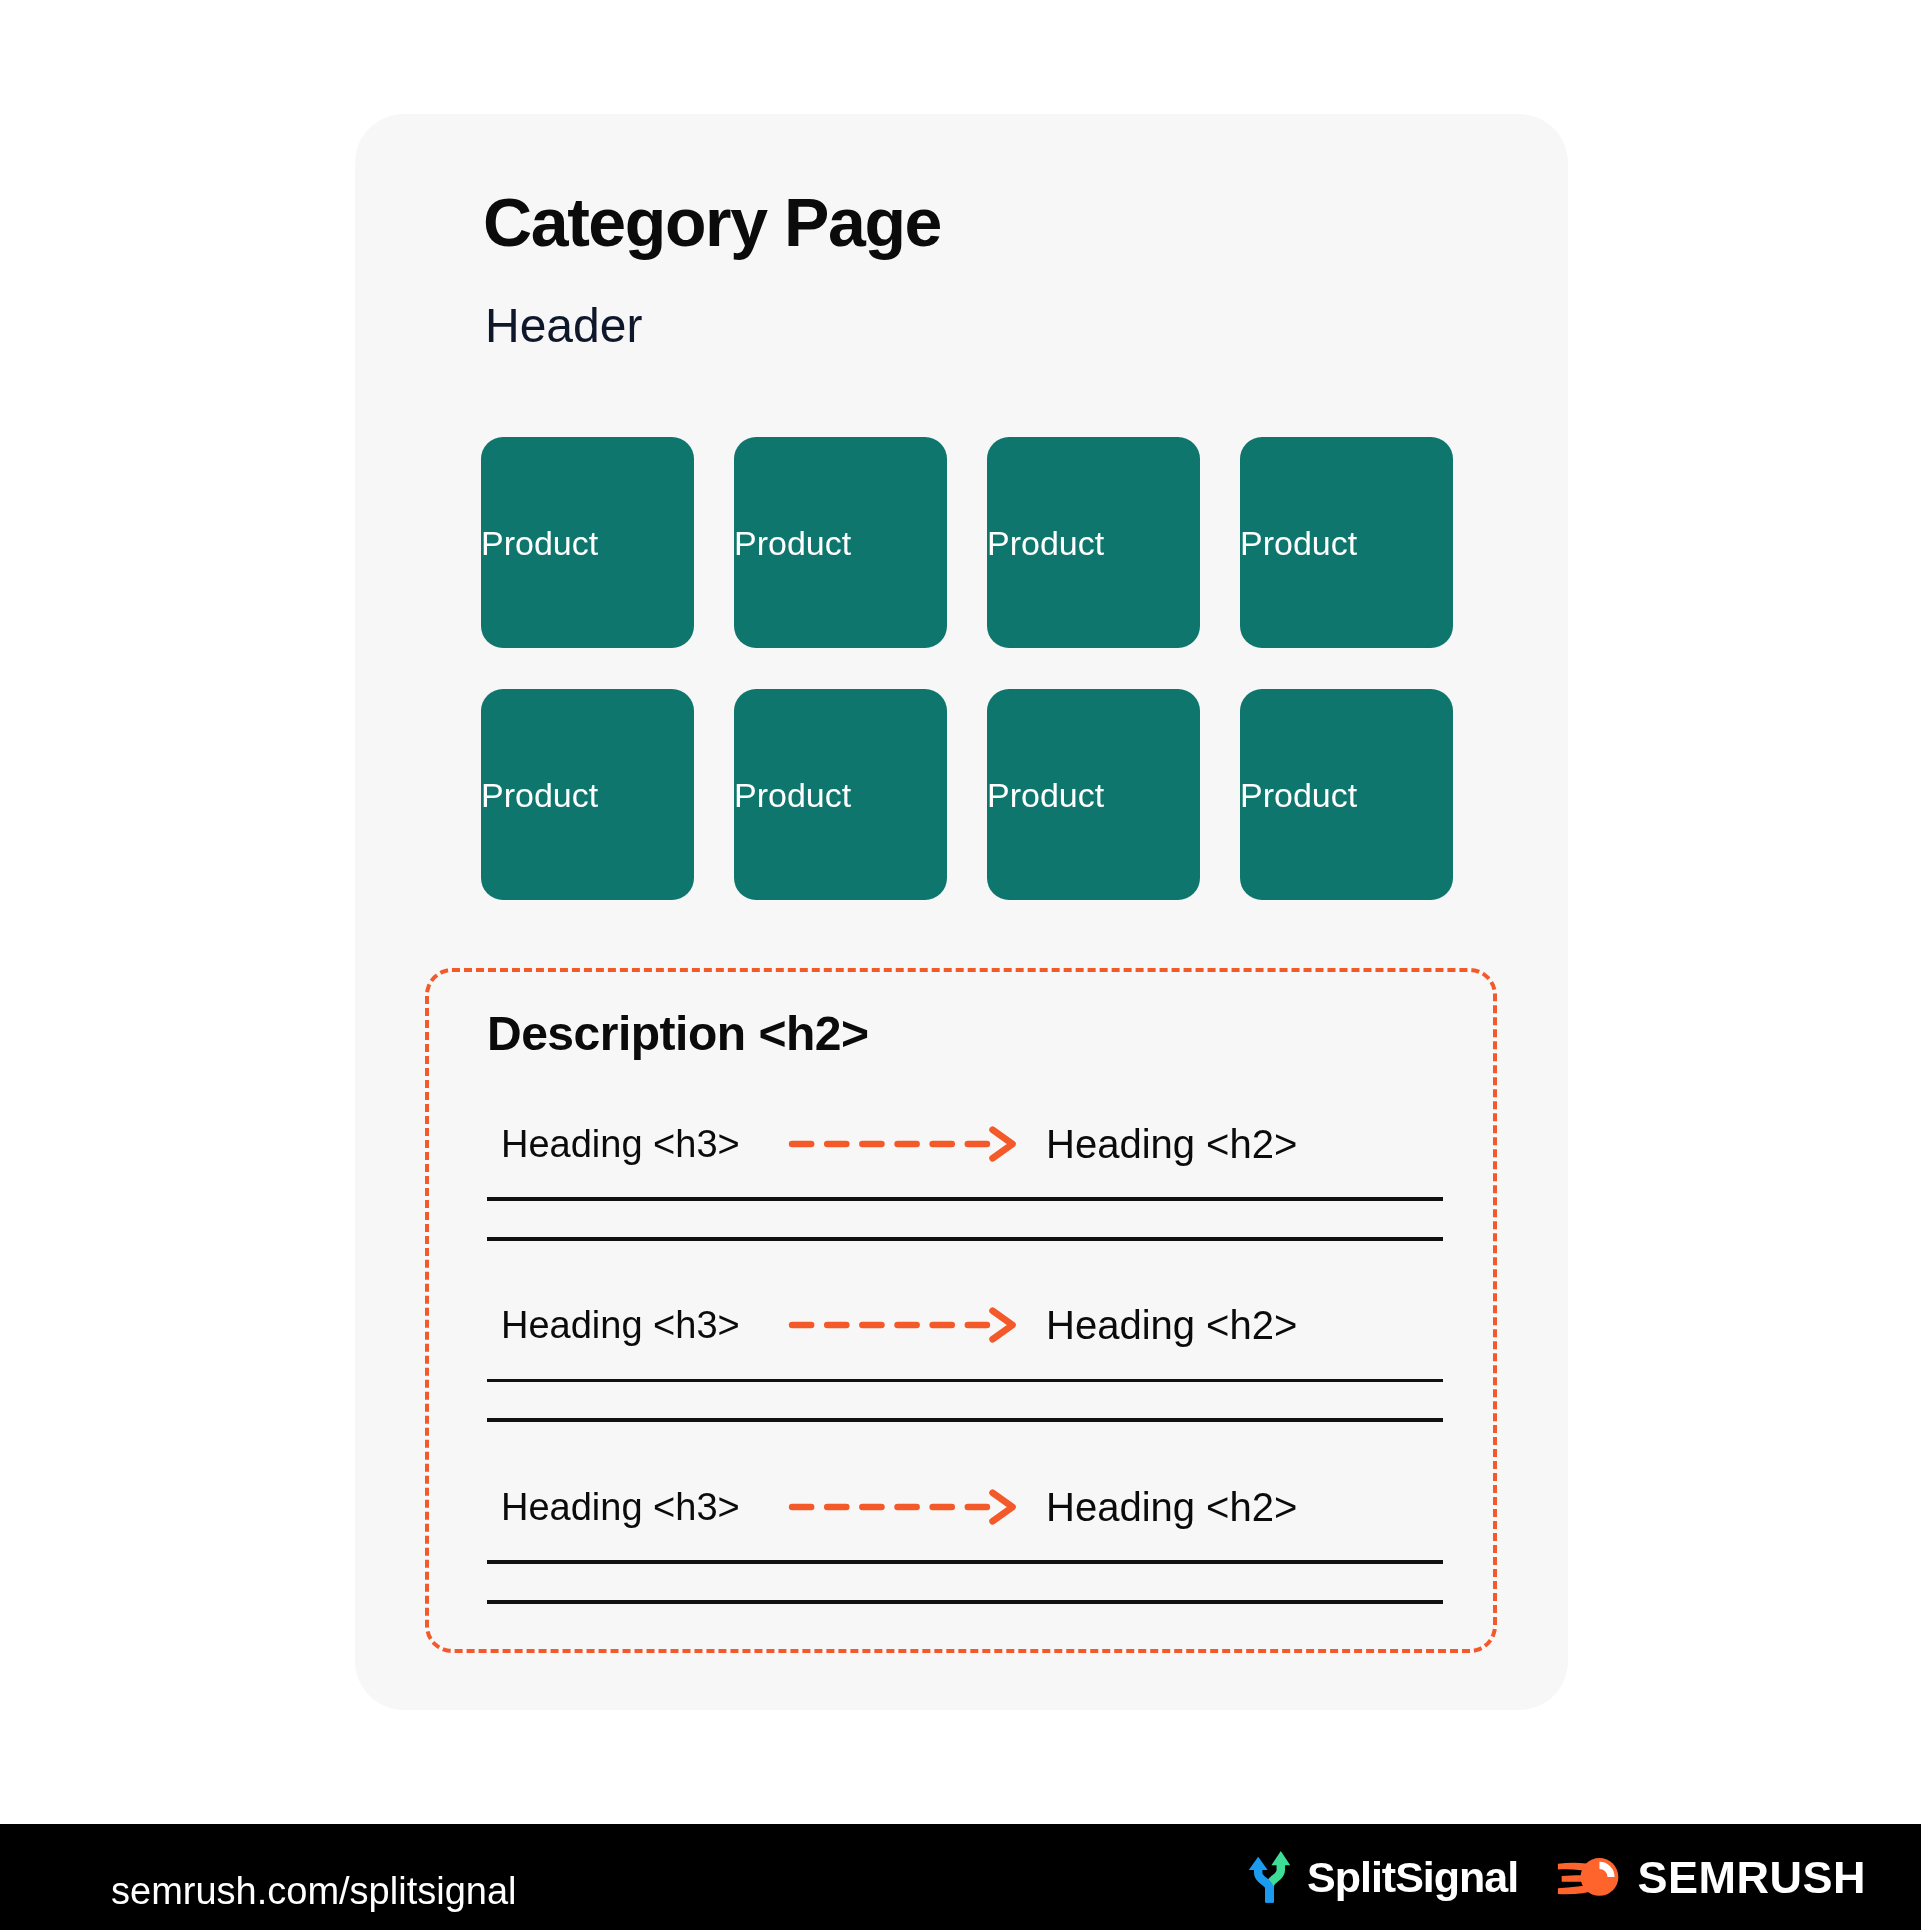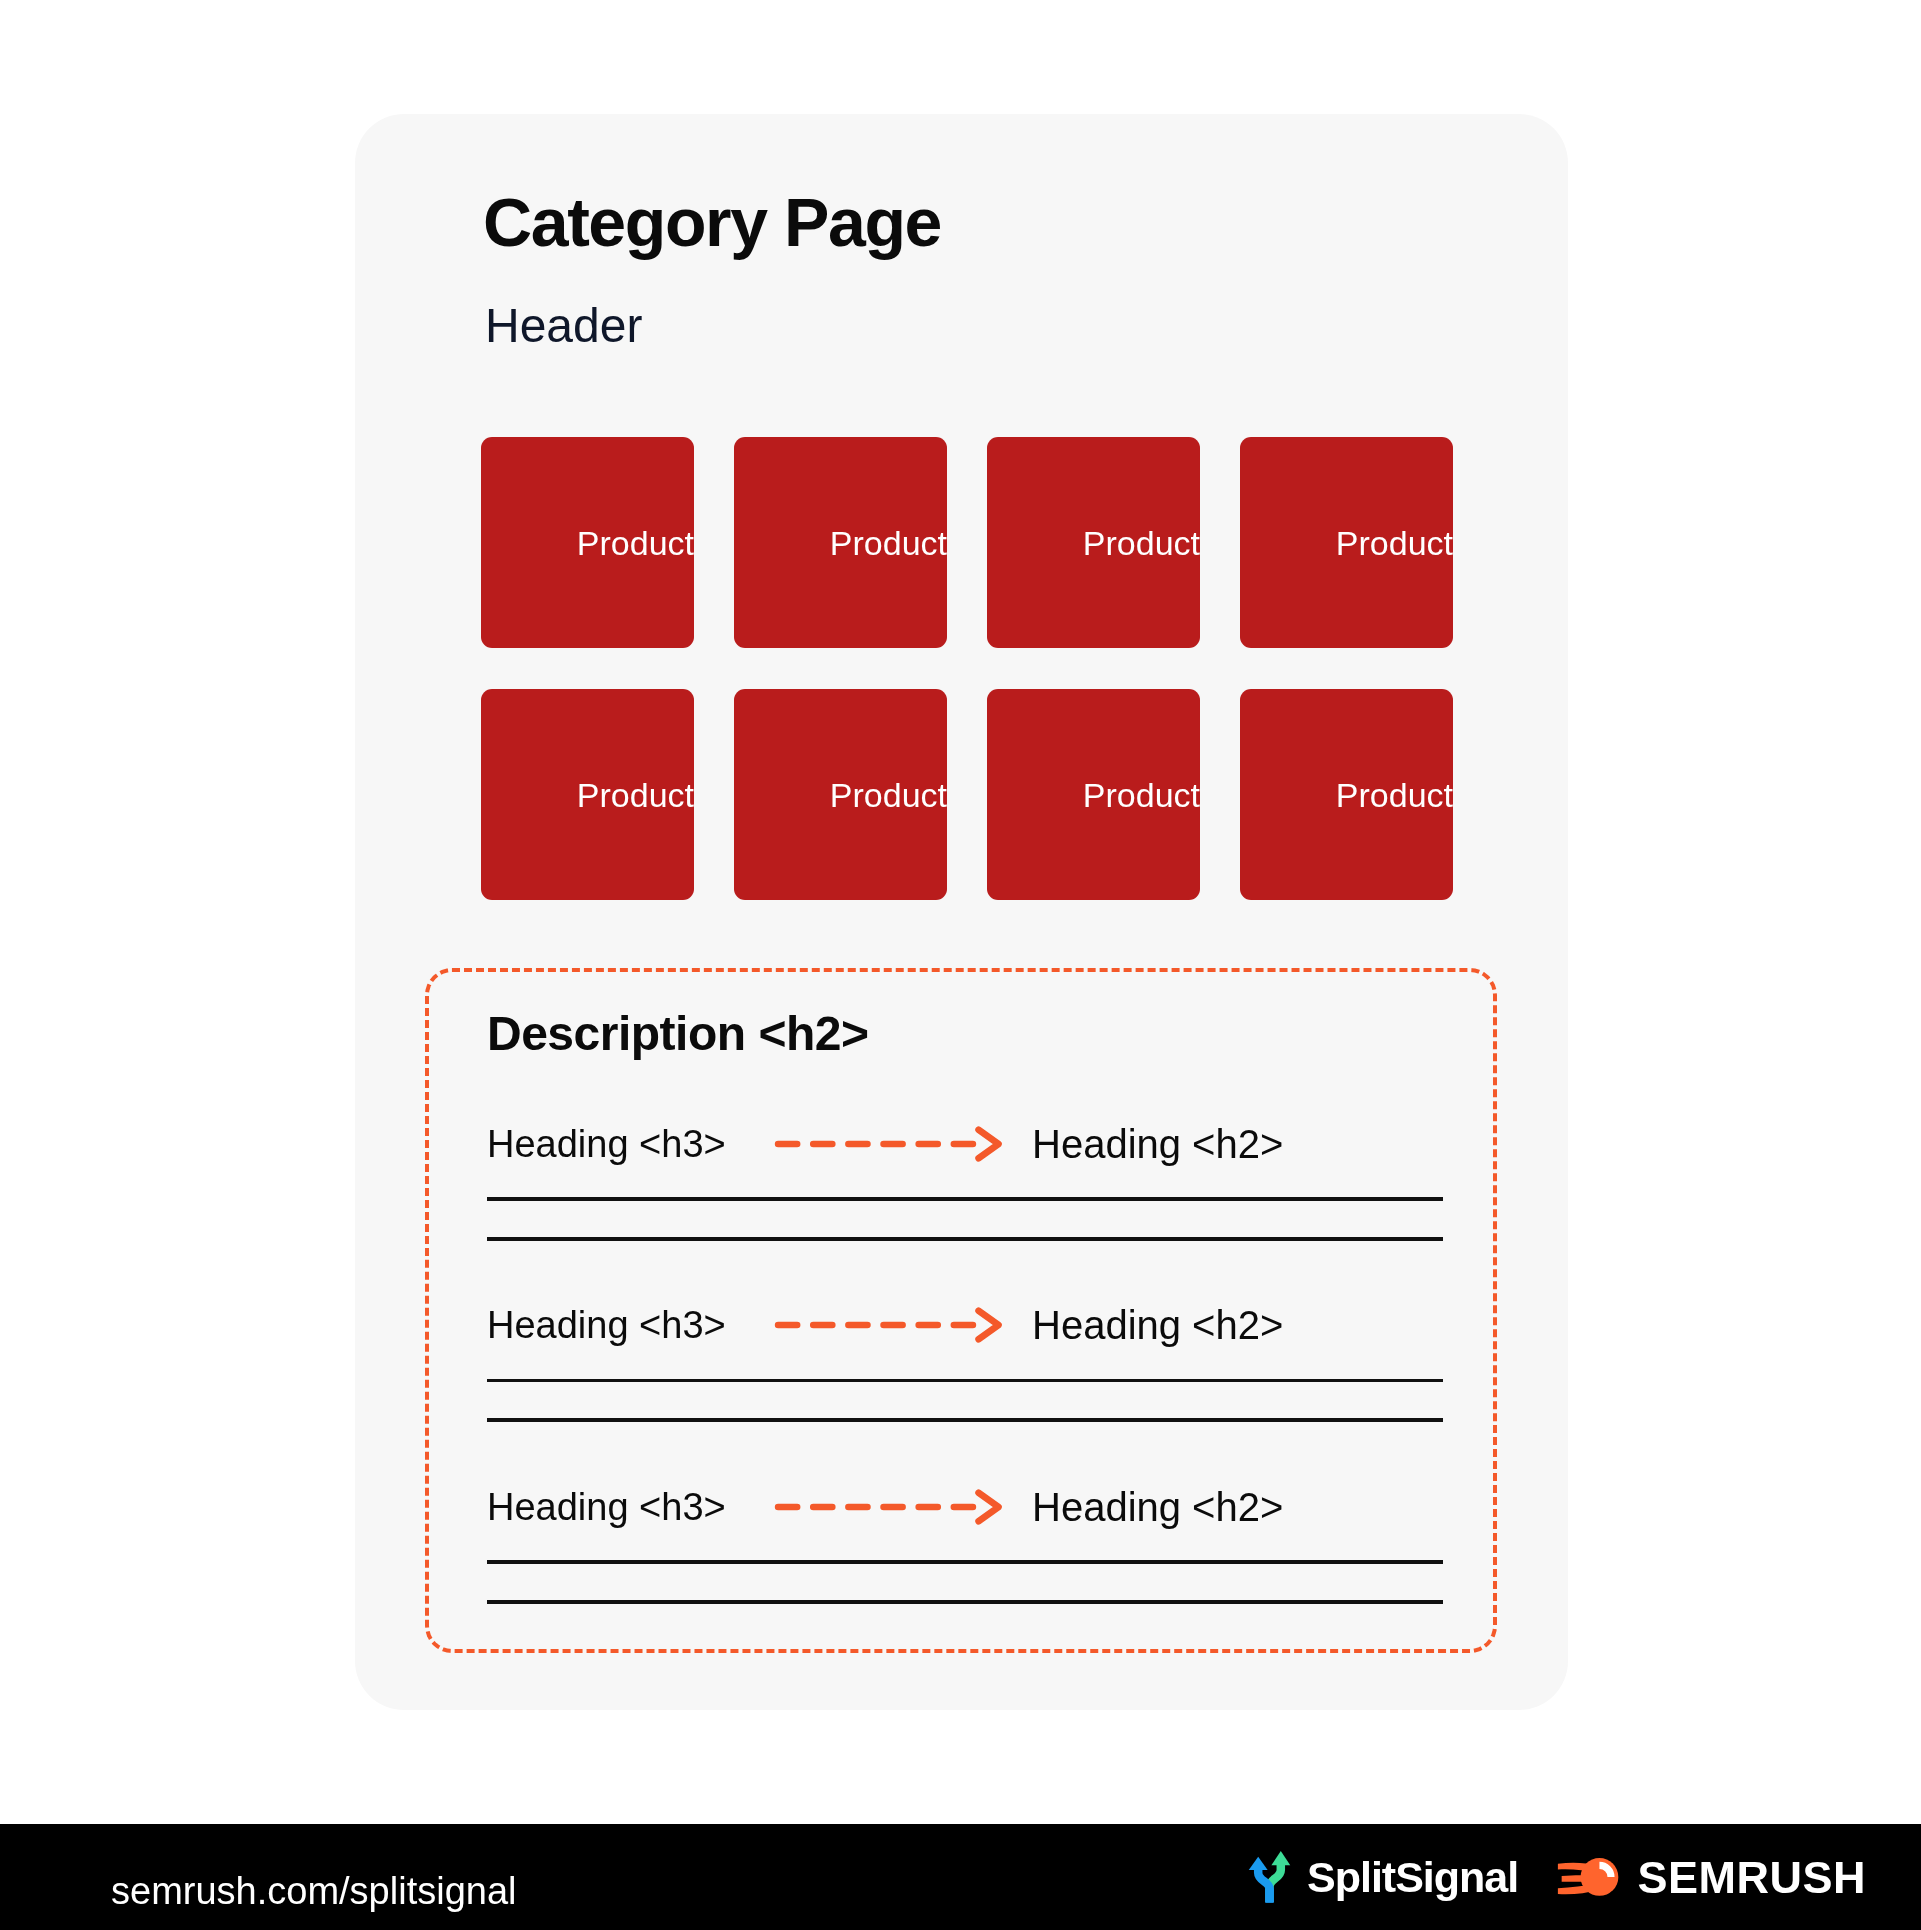--- a/index.html
+++ b/index.html
@@ -65,25 +65,25 @@
   }
 
   .product-row {
     display: flex;
     gap: 40px;
   }
 
   .product-tile {
     width: 213px;
     height: 211px;
-    background: #b91c1c;
-    border-radius: 11px;
-    display: flex;
-    align-items: center;
-    justify-content: flex-end;
+    background: #0f766e;
+    border-radius: 22px;
+    display: flex;
+    align-items: center;
+    justify-content: flex-start;
   }
 
   .product-tile-label {
     font-size: 34px;
     font-weight: normal;
     color: #ffffff;
     line-height: 1;
     white-space: nowrap;
   }
 
@@ -122,20 +122,21 @@
 
   .heading-block {
     position: relative;
     width: 100%;
   }
 
   .heading-row {
     display: flex;
     align-items: center;
     height: 53px;
+    margin-left: 14px;
   }
 
   .heading-h3 {
     font-size: 38px;
     font-weight: normal;
     color: #0b0b0b;
     line-height: 1;
     white-space: nowrap;
     width: 287px;
   }

